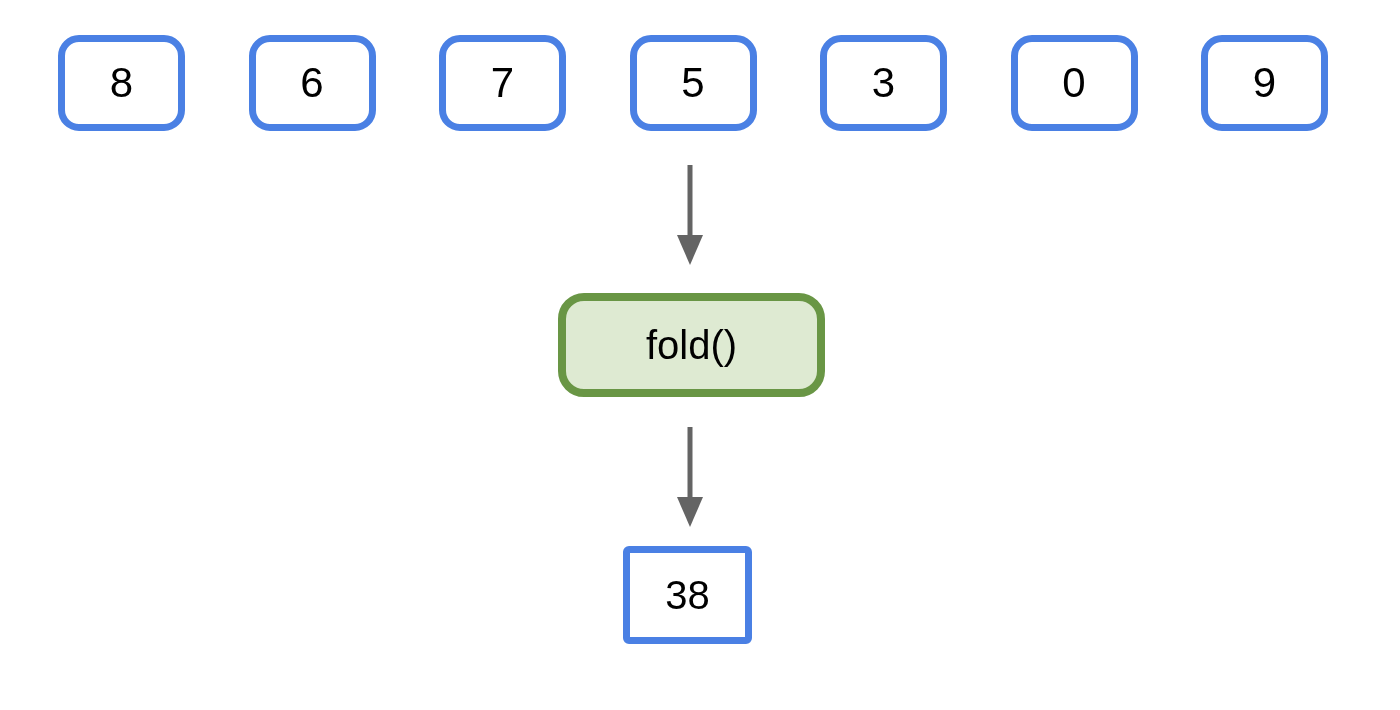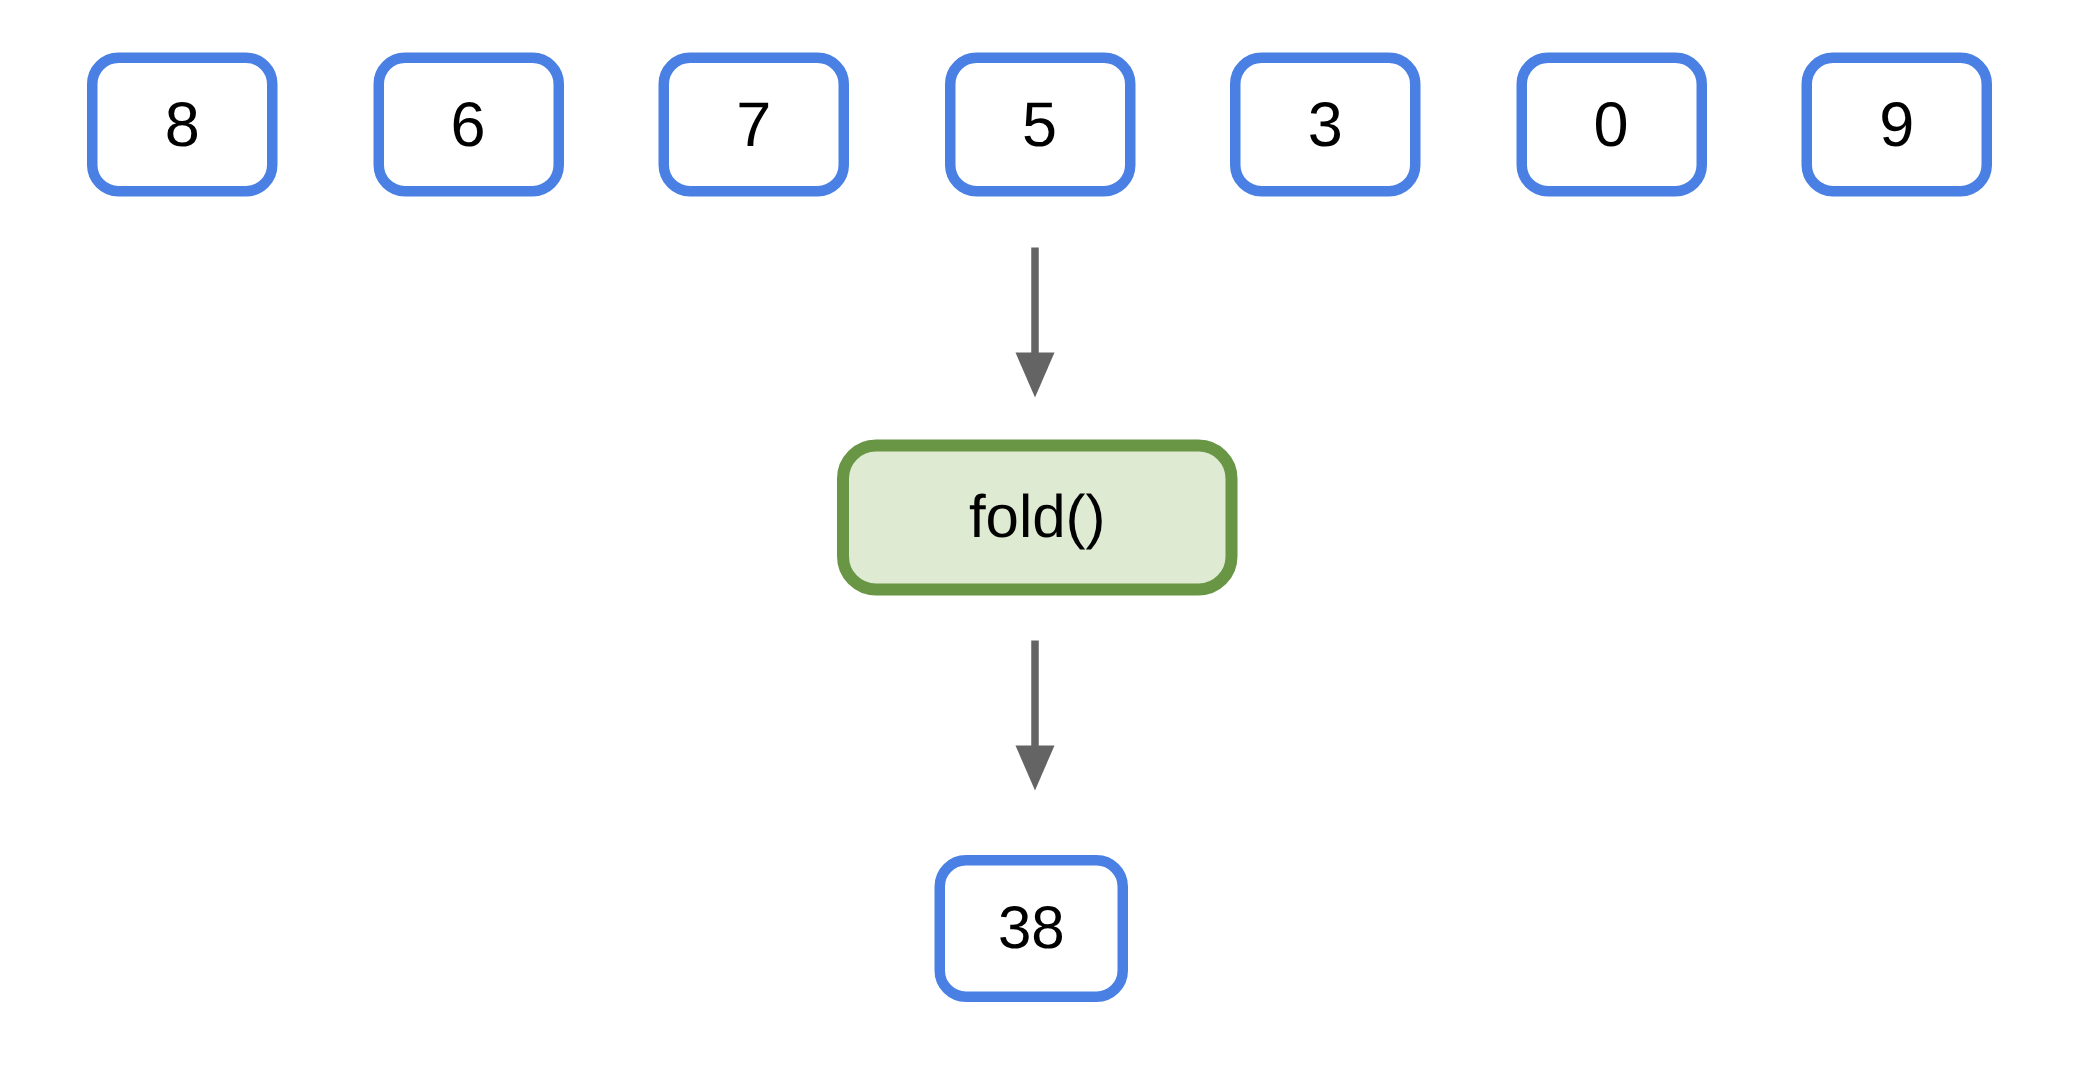--- a/index.html
+++ b/index.html
@@ -52,23 +52,23 @@
   .fold-box{
     position:absolute;left:558px;top:293px;width:267px;height:104px;
     border:8px solid var(--operation-box-border);
     border-radius:26px;
     background:var(--operation-box-fill);
     display:flex;align-items:center;justify-content:center;
     font-size:40px;line-height:1;color:var(--text);text-align:right;
   }
 
   .result-box{
-    position:absolute;left:623px;top:570px;width:129px;height:98px;
+    position:absolute;left:623px;top:546px;width:129px;height:98px;
     border:7px solid var(--input-box-border);
-    border-radius:21px;
+    border-radius:6px;
     background:var(--box-fill);
     display:flex;align-items:center;justify-content:center;
     font-size:40px;line-height:1;color:var(--text);
   }
 </style>
 </head>
 <body>
 
 <div class="canvas">
 

